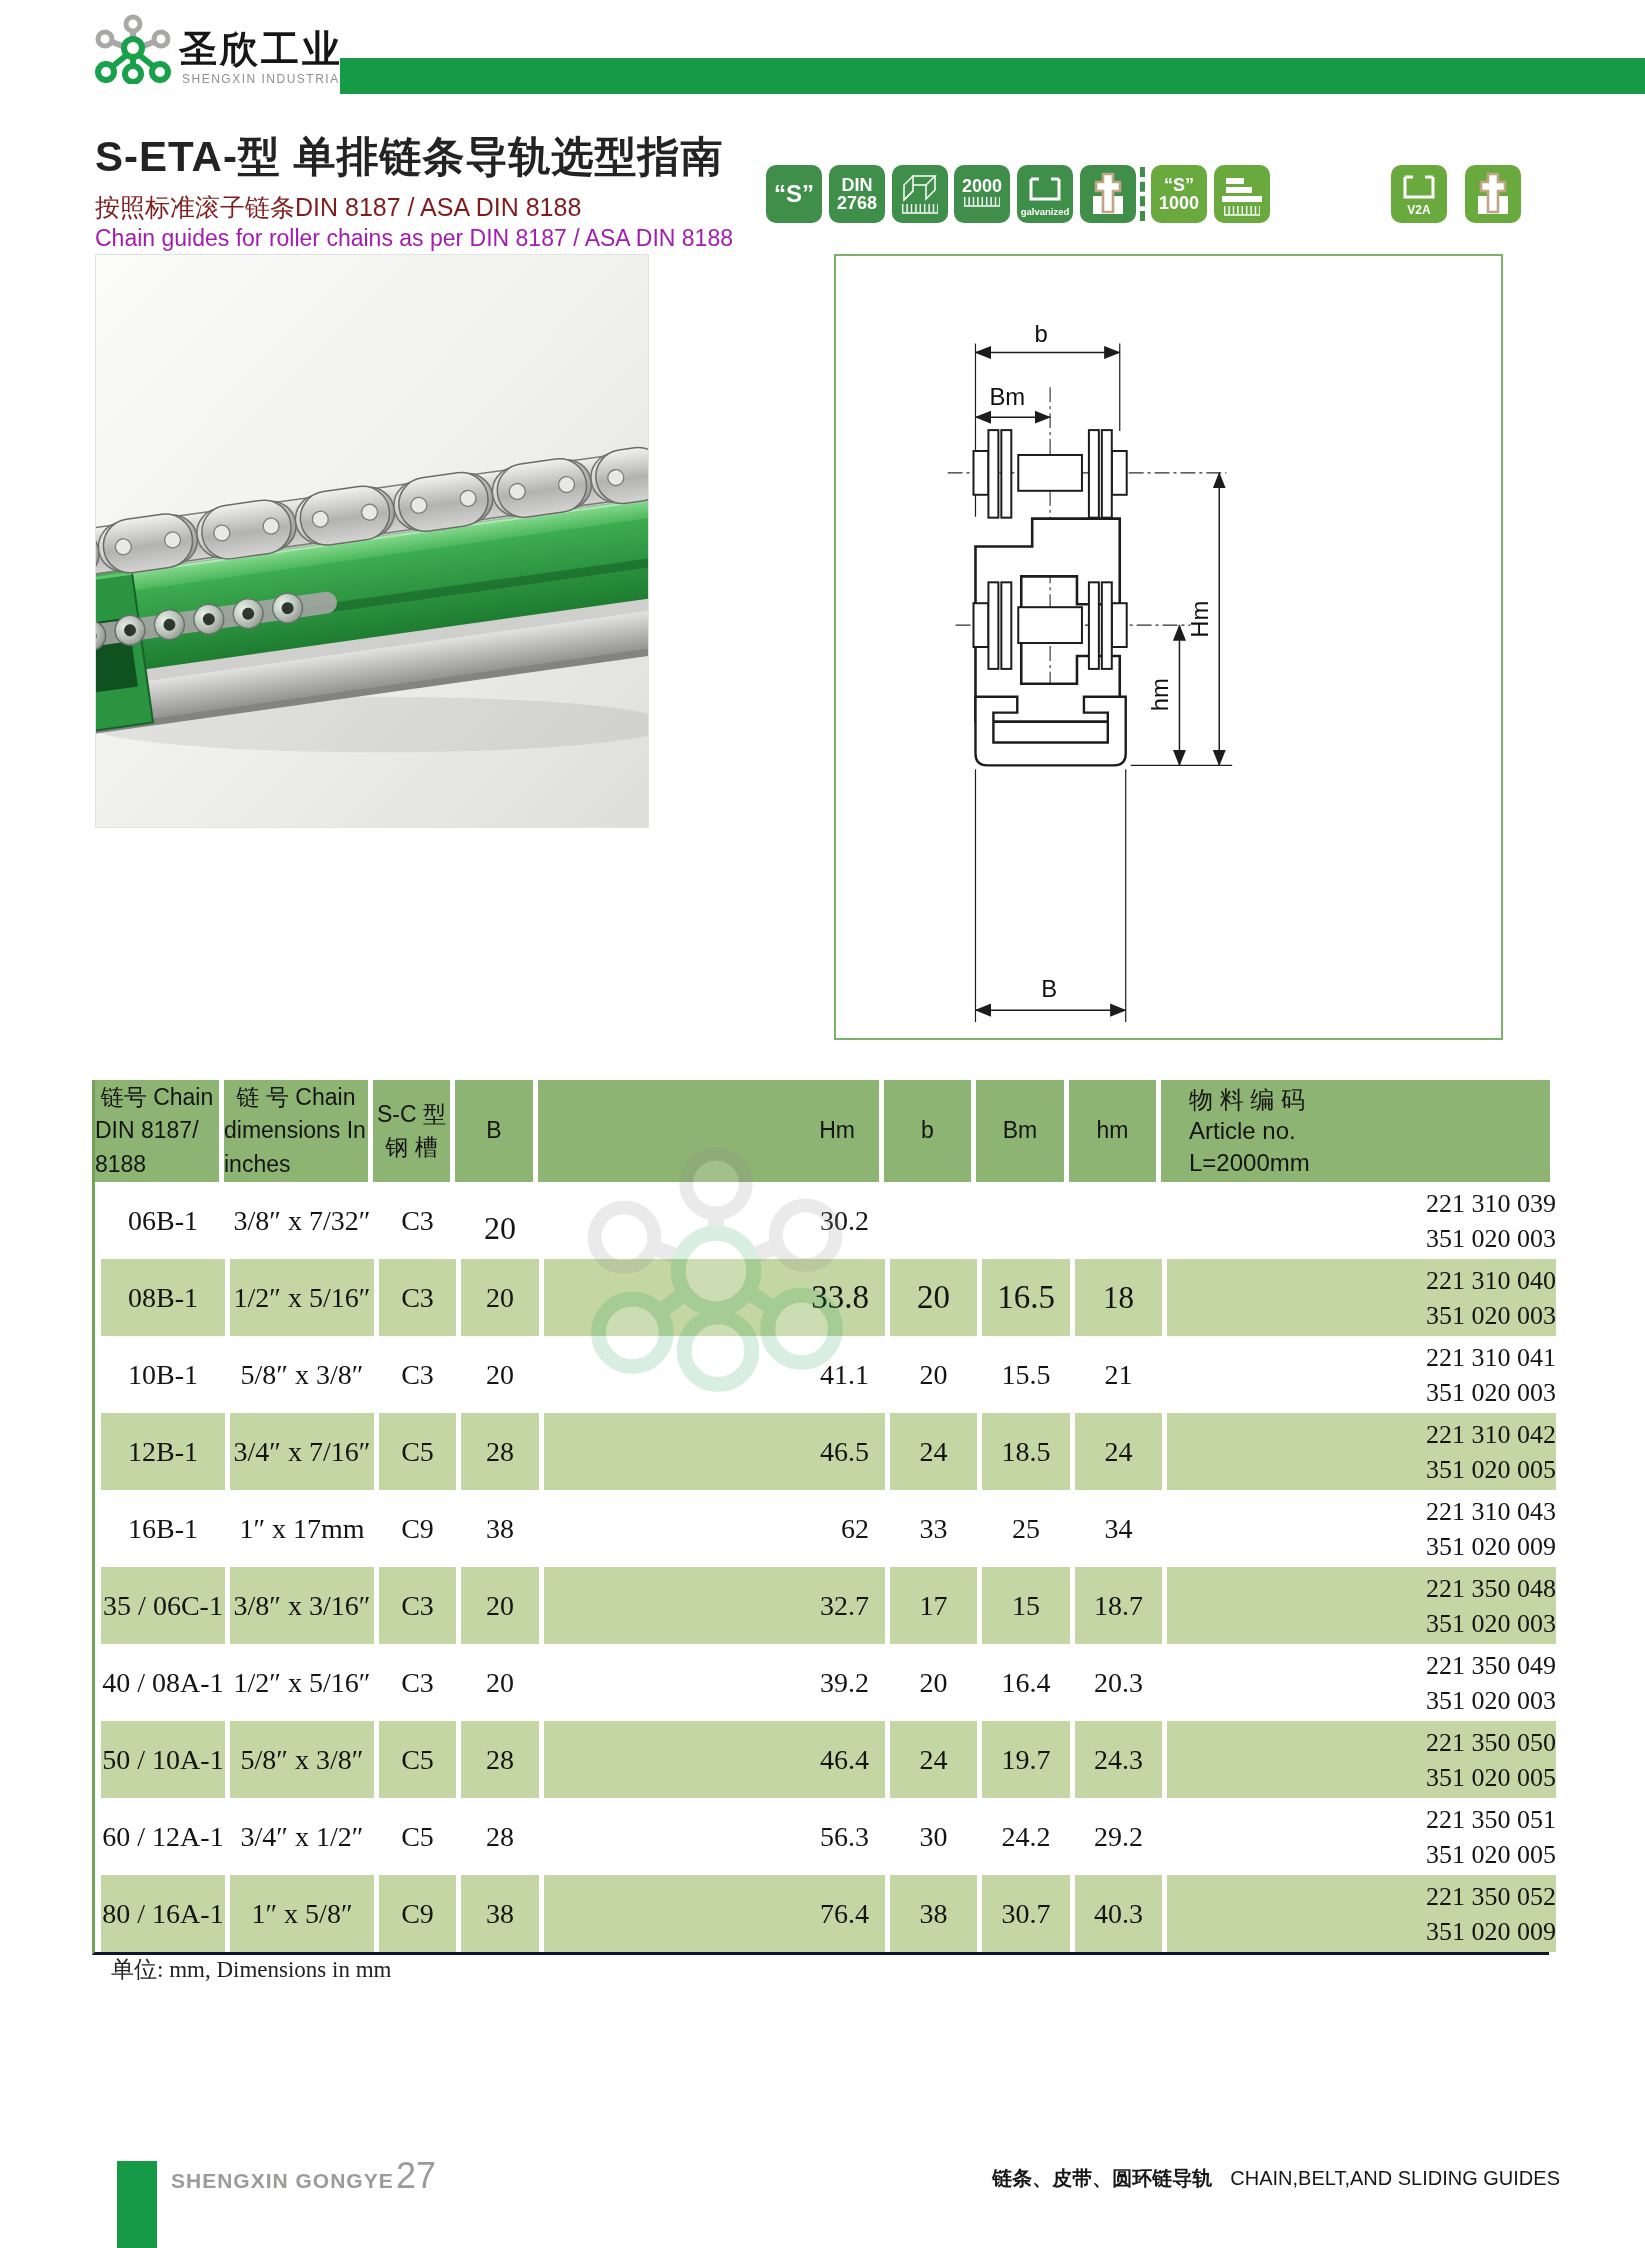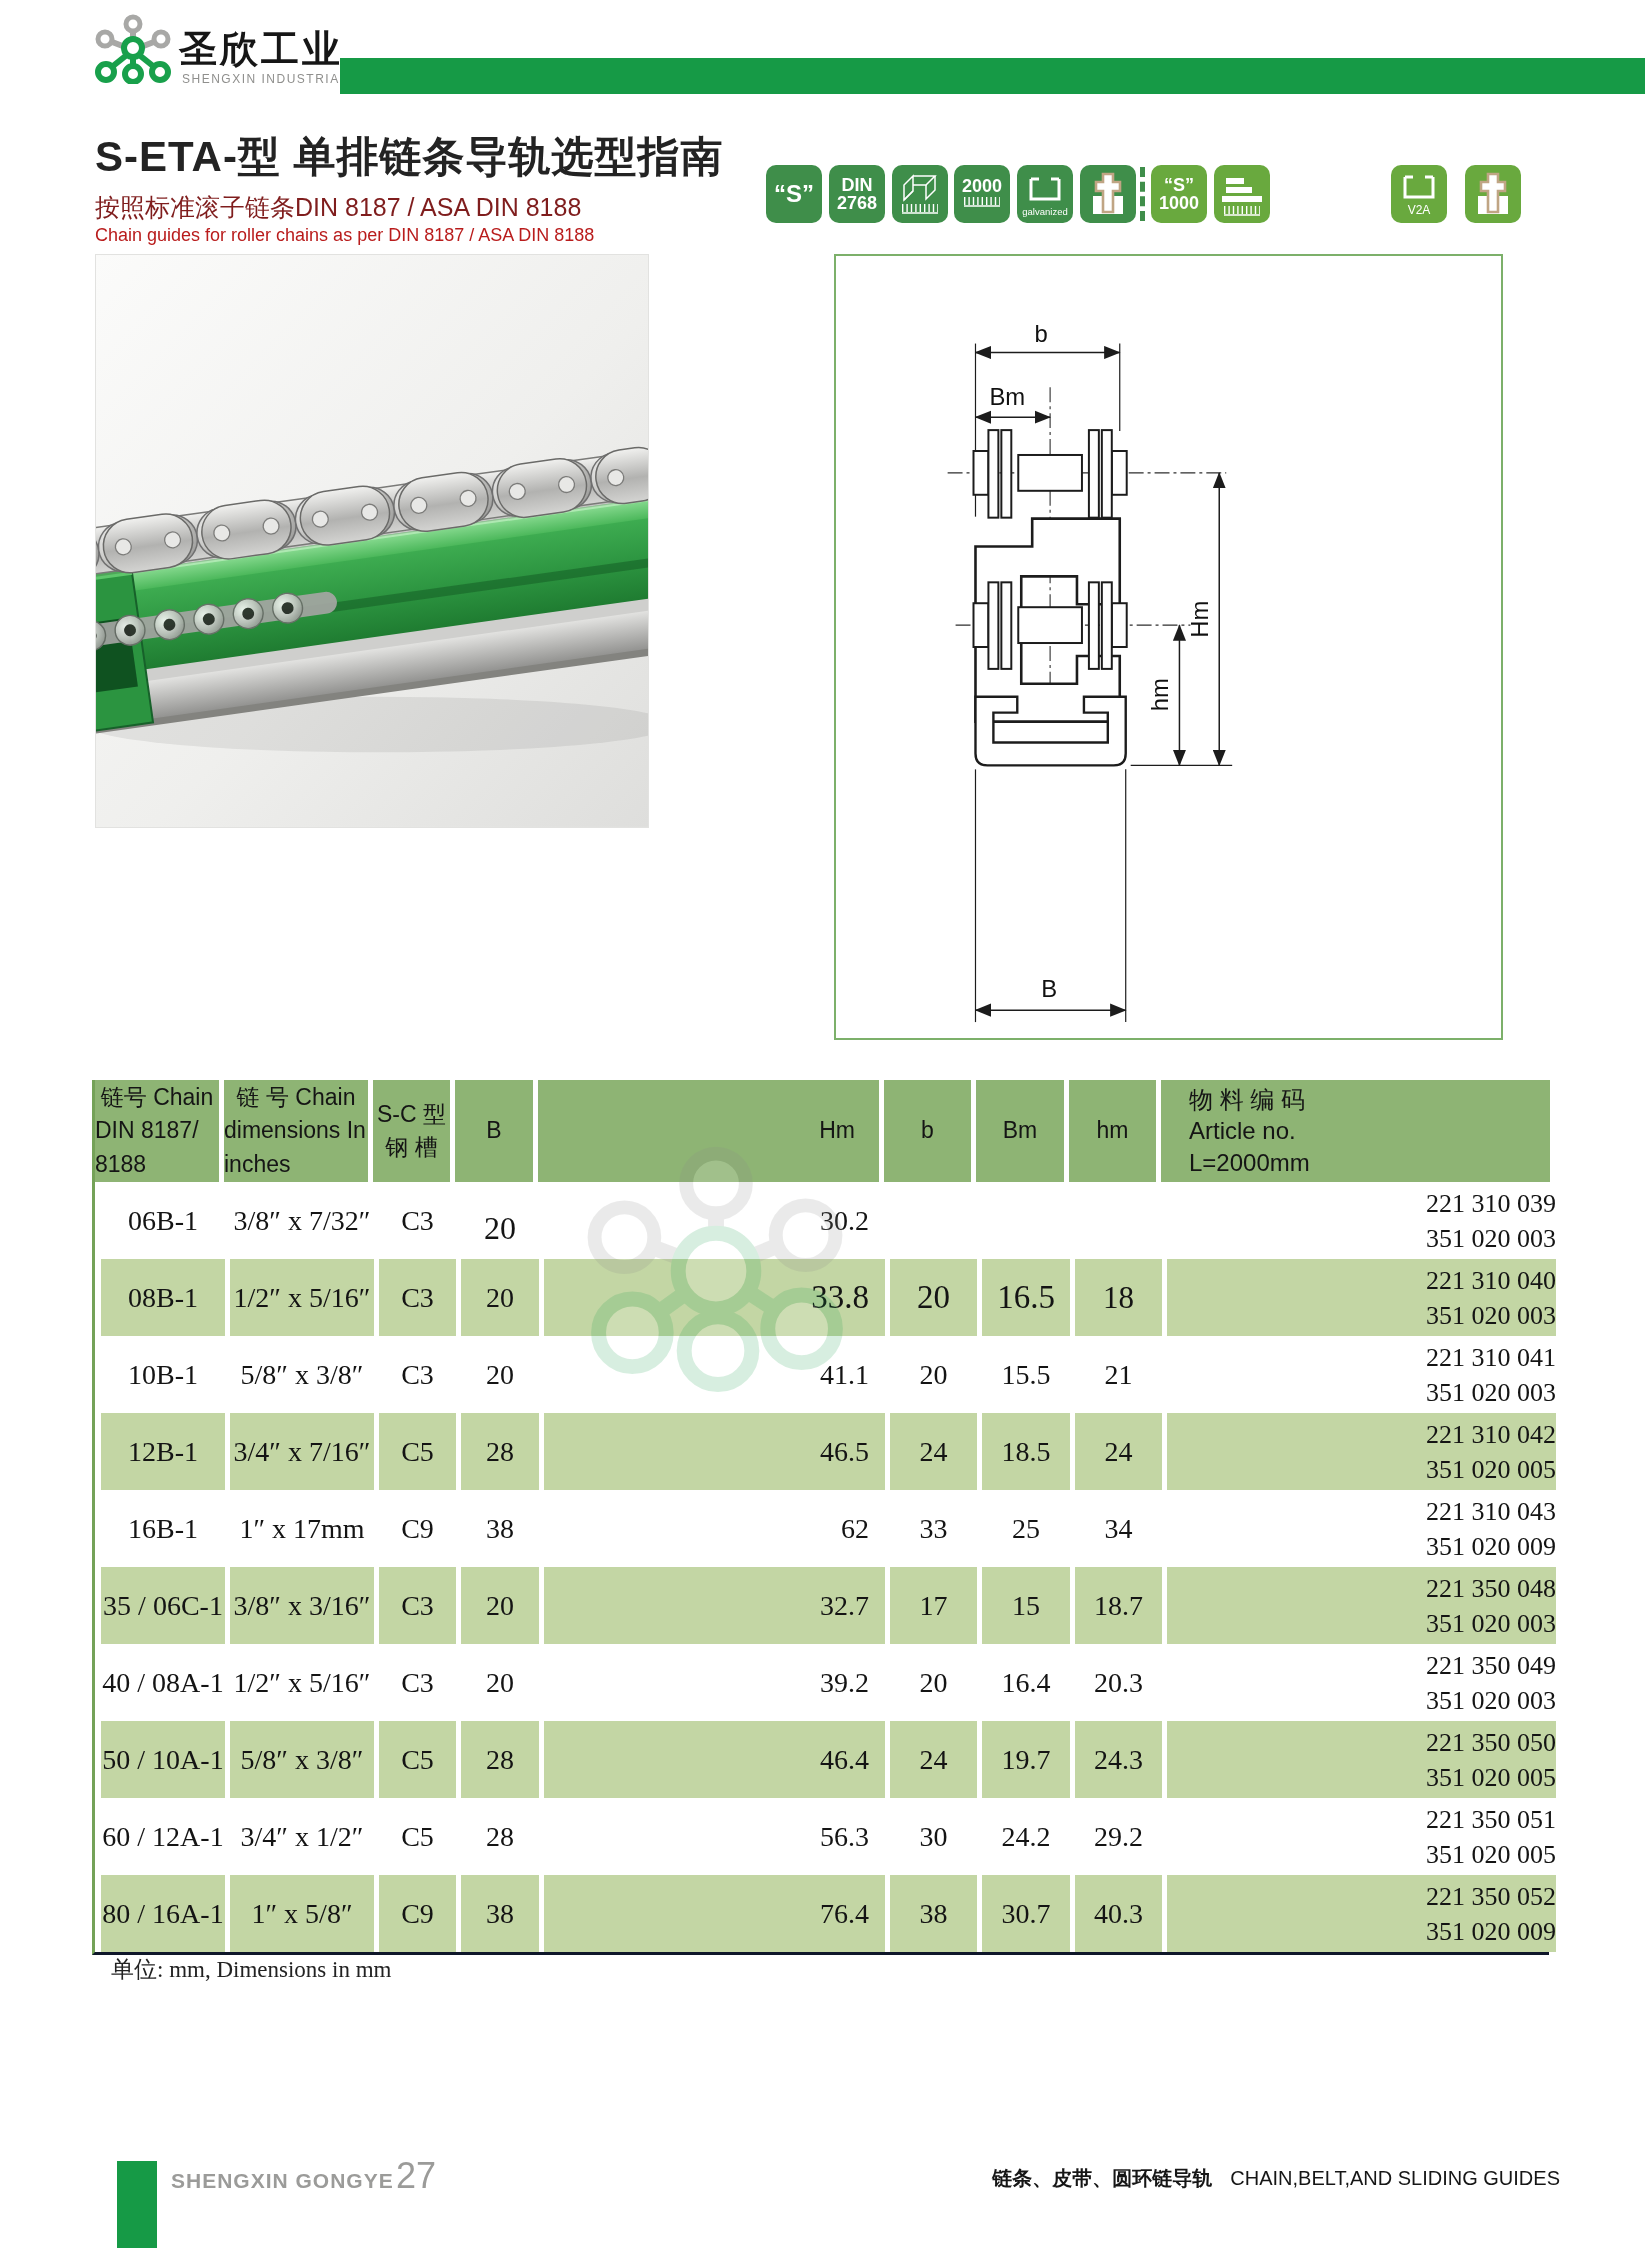--- a/index.html
+++ b/index.html
@@ -8,31 +8,31 @@
   .abs{position:absolute;}
 
   
   .logo-cn{left:179px;top:24px;font-size:38px;font-weight:bold;letter-spacing:3px;color:#161616;}
   .logo-en{left:182px;top:72px;font-size:12px;letter-spacing:1.5px;color:#8f8f8d;}
   .green-bar{left:340px;top:58px;width:1305px;height:36px;background:#169a46;}
 
   
   .title-main{left:95px;top:129px;font-size:42px;font-weight:bold;color:#232323;letter-spacing:1px;}
   .title-sub-cn{left:95px;top:191px;font-size:25px;color:#7f1d1d;}
-  .title-sub-en{left:95px;top:225px;font-size:18px;color:#b91c1c;}
+  .title-sub-en{left:95px;top:225px;font-size:23px;color:#a21caf;}
 
   
   .badge{position:absolute;top:165px;width:56px;height:58px;border-radius:10px;
          display:flex;flex-direction:column;align-items:center;justify-content:center;
          color:#fff;font-weight:bold;text-align:center;line-height:1.02;}
   .badge.dark{background:#3f8e4a;}
   .badge.light{background:#69a93e;}
   .badge .big{font-size:24px;}
   .badge .two{font-size:18px;}
-  .badge .tiny{font-size:9.5px;font-weight:normal;margin-top:1px;}
+  .badge .tiny{font-size:9.5px;font-weight:bold;margin-top:1px;}
   .badge svg{display:block;}
   .badge-divider{position:absolute;top:167px;left:1140px;width:0;height:54px;
                  border-left:5px dashed #3f8e4a;}
 
   
   .fig-photo{left:95px;top:254px;width:552px;height:572px;border:1px solid #e2e2e0;background:#f4f4f2;}
   .fig-draw{left:834px;top:254px;width:665px;height:782px;border:2px solid #7cb06a;background:#fff;}
 
   
   .tablewrap{left:92px;top:1080px;width:1454px;border-left:3px solid #74a258;border-bottom:3px solid #0f172a;}

